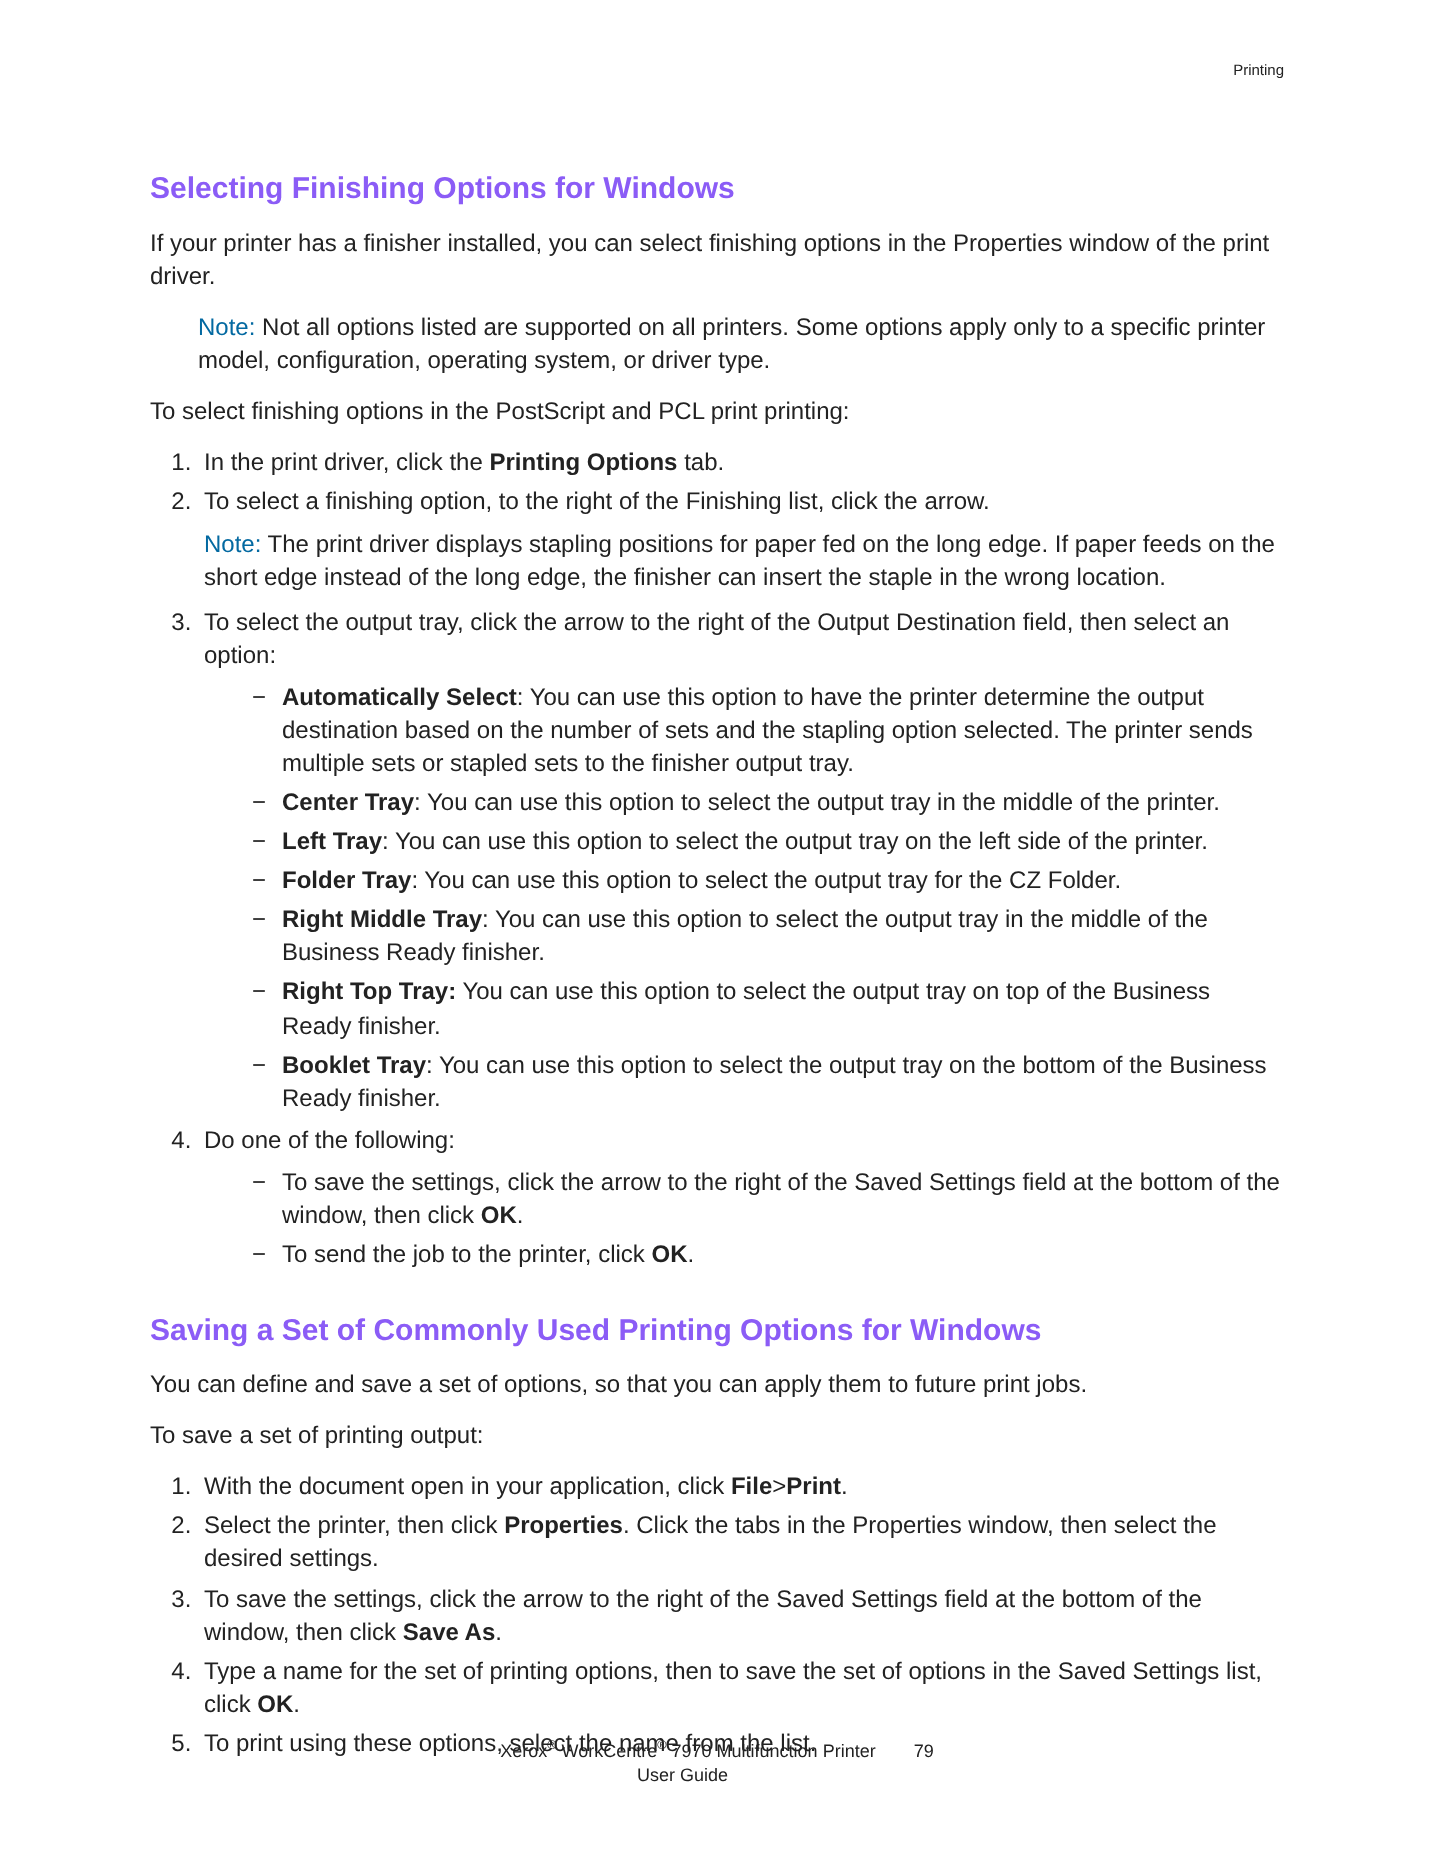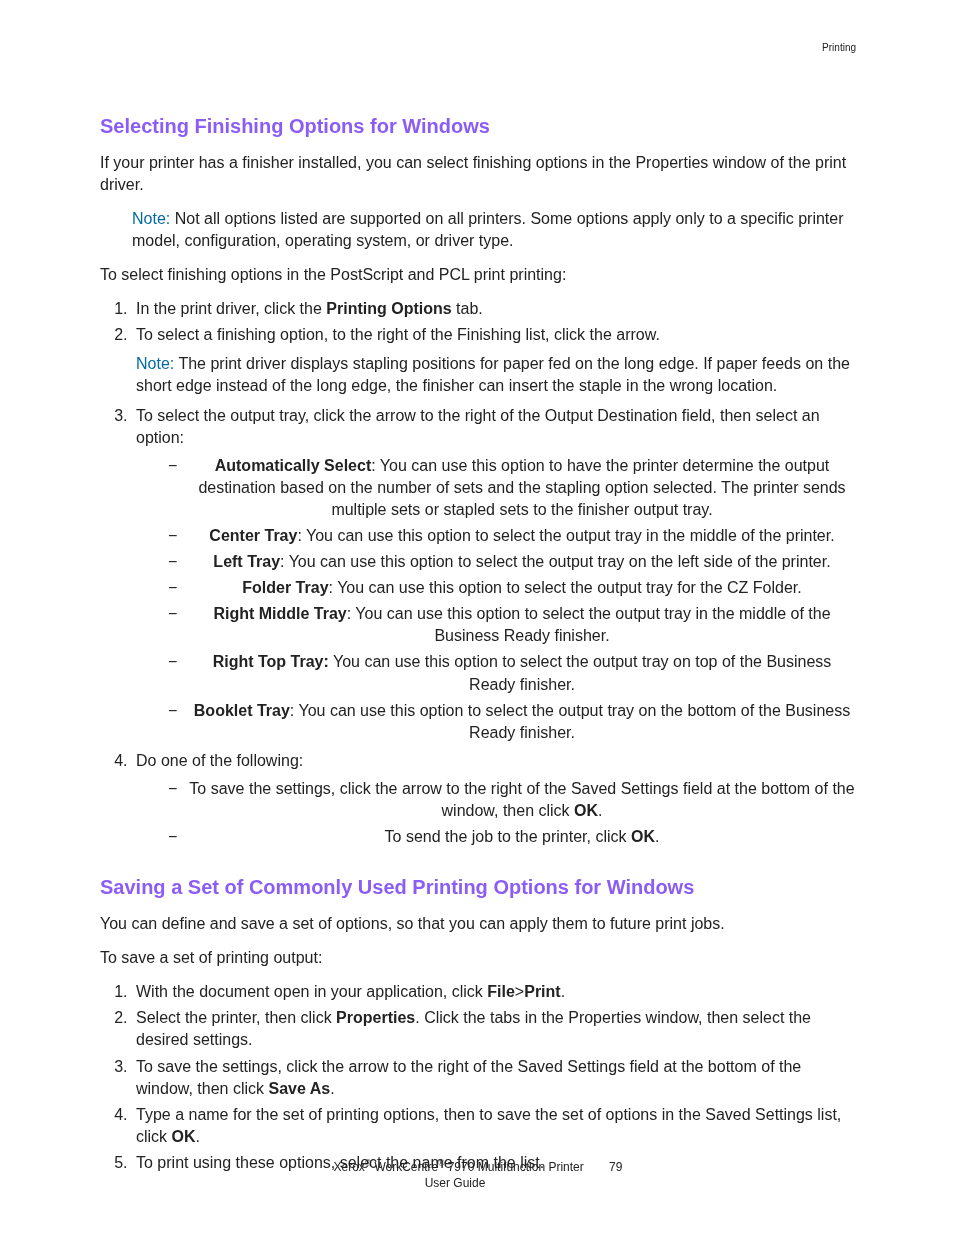--- a/index.html
+++ b/index.html
@@ -53,21 +53,20 @@
   ul.dash {
     list-style: none;
     margin: 6px 0 6px 0;
     padding-left: 32px;
   }
   ul.dash > li {
     position: relative;
     padding-left: 20px;
     margin-bottom: 4px;
     line-height: 1.38;
-    text-align: center;
   }
   ul.dash > li::before {
     content: "−";
     position: absolute;
     left: 0;
     top: 0;
   }
   .b { font-weight: 600; }
   .section2 { margin-top: 28px; }
   .footer {

